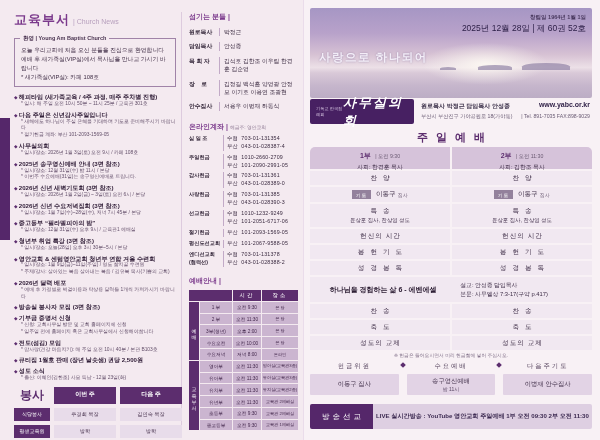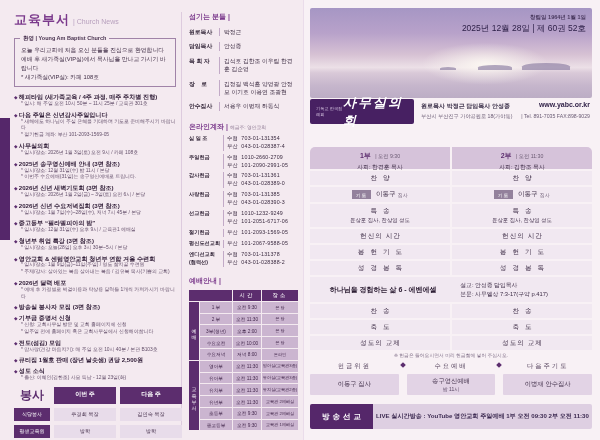--- a/index.html
+++ b/index.html
@@ -97,21 +97,21 @@
   .sermon-info{flex:1;font-size:5.8px;color:#3c2b45;display:flex;flex-direction:column;justify-content:center;text-align:left;line-height:1.55;padding-left:4px}
   .sw-note{position:absolute;left:310px;top:352px;width:282px;text-align:center;font-size:4.8px;color:#7d6c85}
   .binfo{position:absolute;left:310px;top:362px;width:282px;display:flex;gap:8px}
   .bi-col{flex:1;text-align:center}
   .bi-head{font-size:6.3px;color:#4f3d58;letter-spacing:2px;margin-bottom:3px}
   .bi-box{background:#e2d3e5;height:21px;display:flex;flex-direction:column;align-items:center;justify-content:center;font-size:6.3px;color:#3c2b45;border-radius:1px}
   .bi-sub{font-size:5px;color:#5a4865}
   .diamond{position:absolute;top:1px;width:4px;height:4px;background:#5c2d6e;transform:rotate(45deg)}
   .d1{left:91px}.d2{left:187px}
   .broadcast{position:absolute;left:310px;top:404px;width:282px;height:25px;background:#decfe2;border-radius:2px;display:flex;align-items:center;overflow:hidden}
-  .bc-label{background:#55276a;color:#fff;font-size:7.5px;font-weight:bold;letter-spacing:3px;text-indent:3px;height:100%;display:flex;align-items:center;padding:0 9px;flex:none}
+  .bc-label{background:#55276a;color:#fff;font-size:7.5px;font-weight:normal;letter-spacing:3px;text-indent:3px;height:100%;display:flex;align-items:center;padding:0 9px;flex:none}
   .bc-text{flex:1;text-align:center;font-size:6.1px;font-weight:bold;color:#3b2950}
 </style>
 </head>
 <body>
 
 <div class="sheet">
   <div class="right-bg"></div>
   <div class="left-tab"></div>
   <div class="divider1"></div>
 
@@ -309,29 +309,31 @@
     </div>
   </div>
 
   <div class="photo">
     <div class="island" style="left:168px;top:57px;width:34px;height:5px"></div>
     <div class="island" style="left:212px;top:55px;width:48px;height:7px"></div>
     <div class="island" style="left:130px;top:59px;width:16px;height:3px"></div>
   </div>
   <div class="founded">창립일 1964년 1월 1일</div>
   <div class="issue">2025년 12월 28일 | 제 60권 52호</div>
+  <div class="slogan l1">사랑으로 하나되어</div>
   <div class="logoblock">
     <div class="denom">기독교 한국침례회</div>
     <div class="churchname">사무실의회</div>
   </div>
   <div class="pastors">원로목사 박정근   담임목사 안성종</div>
   <div class="address">부산시 부산진구 가야공원로 18(가야동)</div>
   <div class="website">www.yabc.or.kr</div>
   <div class="telfax">| Tel. 891-7035   FAX:898-9029</div>
 
+  <div class="sw-title">주일예배</div>
 
   <div class="sw-table">
     <div class="sw-row">
       <div class="sw-cell sw-head">
         <div><span class="sw-part">1부</span> <span class="sw-time">| 오전 9:30</span></div>
         <div class="sw-mc">사회: 한경훈 목사</div>
       </div>
       <div class="sw-cell sw-head">
         <div><span class="sw-part">2부</span> <span class="sw-time">| 오전 11:30</span></div>
         <div class="sw-mc">사회: 김한조 목사</div>

